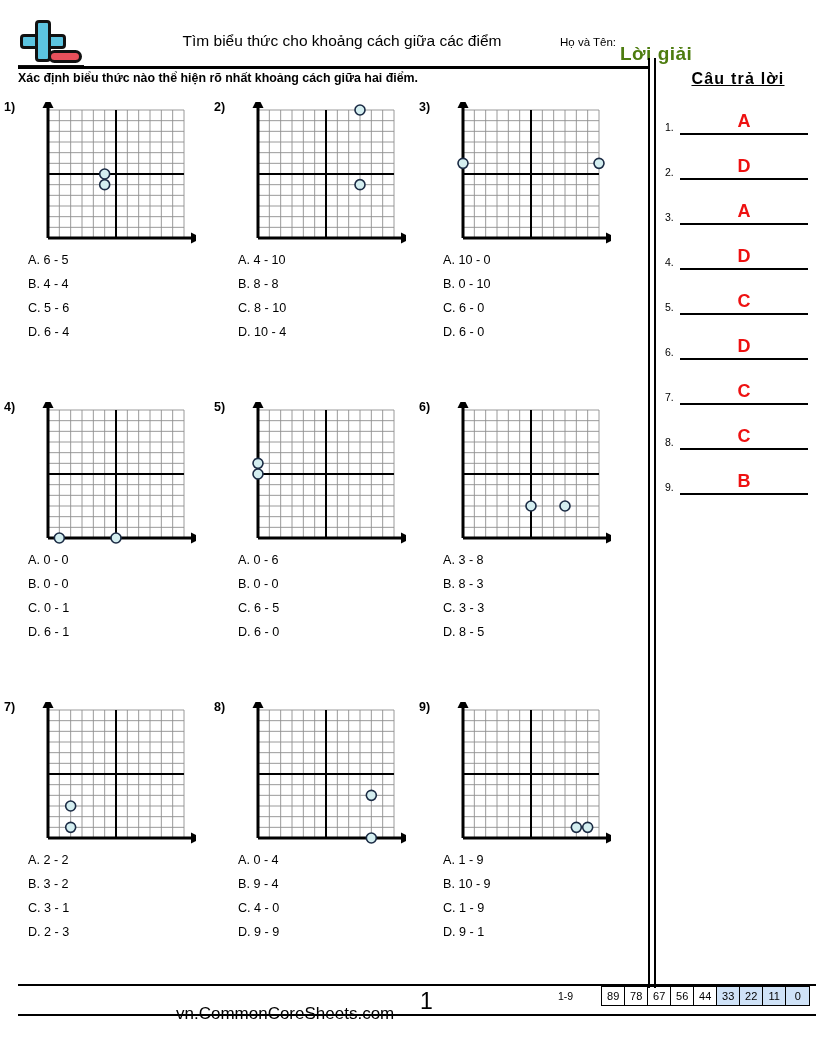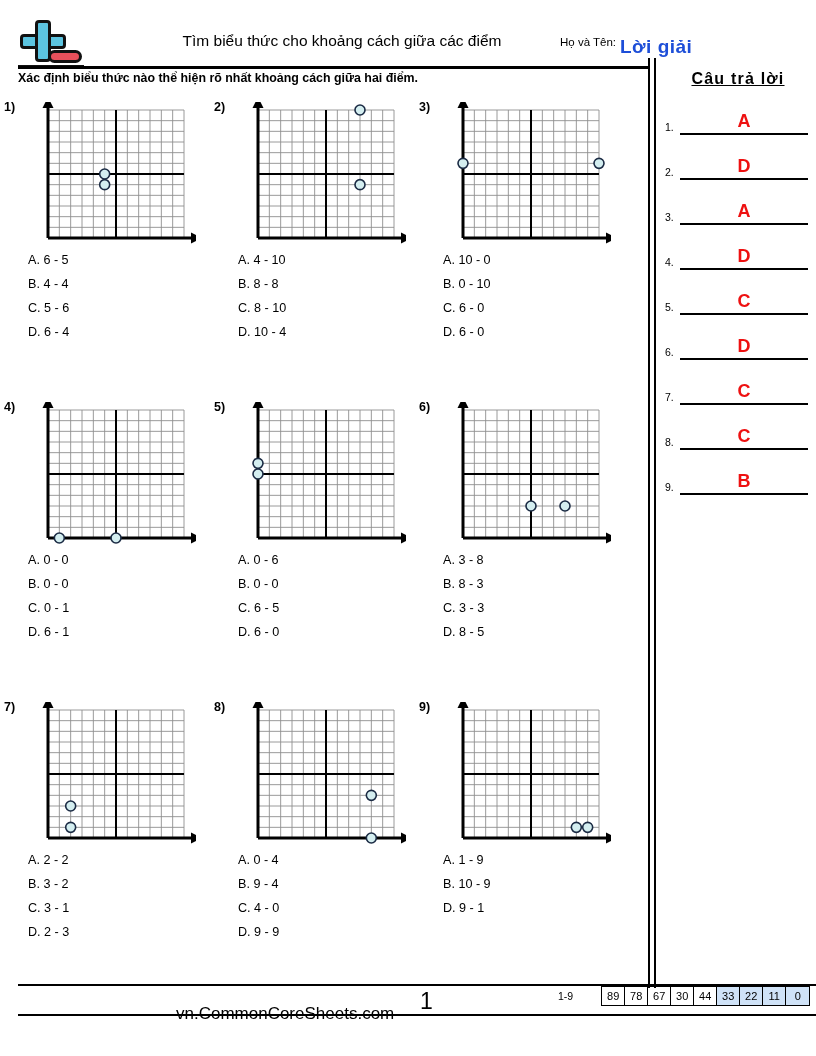--- a/index.html
+++ b/index.html
@@ -23,22 +23,22 @@
   #logo .minus { position: absolute; left: 30px; top: 30px; width: 34px; height: 13px;
     background: #e8505b; border: 3px solid #111; border-radius: 7px; }
   #logo .base { position: absolute; left: 0px; top: 45px; width: 66px; height: 3px; background:#111; }
 
   #titleText {
     position: absolute; left: 132px; top: 32px; width: 420px;
     font-size: 15.5px; text-align: center; letter-spacing: 0px; white-space: nowrap;
   }
   #nameLabel { position: absolute; left: 560px; top: 36px; font-size: 11.5px; white-space: nowrap; }
   #nameValue {
-    position: absolute; left: 620px; top: 36px;
-    font-size: 19px; font-weight: bold; color: #1d4ed8; white-space: nowrap;
+    position: absolute; left: 620px; top: 43px;
+    font-size: 19px; font-weight: bold; color: #4d7c0f; white-space: nowrap;
     letter-spacing: .5px;
   }
 
   #headRule { position: absolute; left: 18px; top: 66px; width: 632px; height: 3px; background:#000; }
 
   #instructions {
     position: absolute; left: 18px; top: 71px; width: 620px;
     font-size: 12.4px; font-weight: bold; white-space: nowrap;
   }
 
@@ -569,38 +569,39 @@
             <line x1="12" y1="136" x2="158" y2="136" stroke="#000000" stroke-width="3"></line>
             <line x1="12" y1="136" x2="12" y2="2" stroke="#000000" stroke-width="3"></line>
             <polygon points="166,136 155,130.5 155,141.5" fill="#000000"></polygon>
             <polygon points="12,-5 6.5,6 17.5,6" fill="#000000"></polygon>
             <circle cx="125.33" cy="125.33" r="5" fill="#d4eef0" stroke="#1b2b44" stroke-width="1.6"></circle>
             <circle cx="136.67" cy="125.33" r="5" fill="#d4eef0" stroke="#1b2b44" stroke-width="1.6"></circle>
           </svg></div>
         <div class="choices">
           <div class="choice">A. 1 - 9</div>
           <div class="choice">B. 10 - 9</div>
+          <div class="choice">C. 1 - 9</div>
           <div class="choice">D. 9 - 1</div>
         </div>
       </div>
     </div>
   </div>
 
 <div id="footer">
   <div id="footRuleTop"></div>
   <div id="footRuleBot"></div>
   <div id="siteUrl">vn.CommonCoreSheets.com</div>
   <div id="pageNum">1</div>
   <div id="scaleWrap">
     <div id="scaleRange">1-9</div>
     <div id="scaleBoxes">
         <div class="scaleCell">89</div>
         <div class="scaleCell">78</div>
         <div class="scaleCell">67</div>
-        <div class="scaleCell">30</div>
+        <div class="scaleCell">56</div>
         <div class="scaleCell">44</div>
         <div class="scaleCell hl">33</div>
         <div class="scaleCell hl">22</div>
         <div class="scaleCell hl">11</div>
         <div class="scaleCell hl">0</div>
       </div>
   </div>
 </div>
 
 </body></html>

